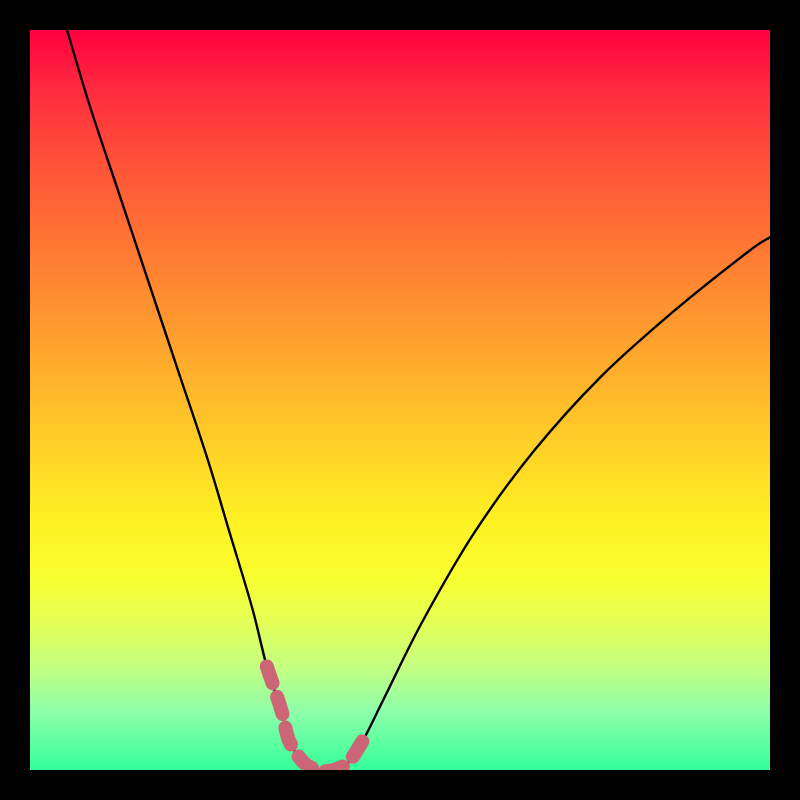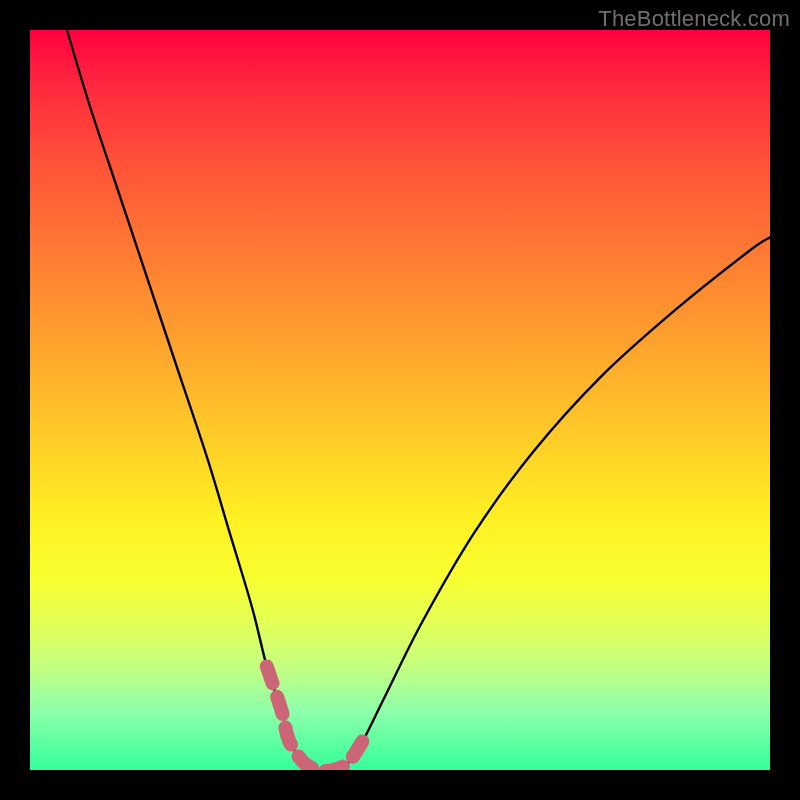--- a/index.html
+++ b/index.html
@@ -56,21 +56,20 @@
   svg.curve {
     position: absolute;
     inset: 0;
   }
 </style>
 </head>
 <body>
 
 <div class="frame">
 
-  <div class="watermark">TheBottleneck.com</div>
 
   <div class="plot-area">
     <div class="gradient-bg"></div>
 
     <svg class="curve" viewBox="0 0 740 740" preserveAspectRatio="none">
       <path fill="none" stroke="#000000" stroke-width="2.4" stroke-linecap="round" d="M 37.0 0.0 C 40.7 12.3, 50.6 46.9, 59.2 74.0 C 67.8 101.1, 78.9 133.2, 88.8 162.8 C 98.7 192.4, 108.5 222.0, 118.4 251.6 C 128.3 281.2, 138.1 310.8, 148.0 340.4 C 157.9 370.0, 169.0 402.1, 177.6 429.2 C 186.2 456.3, 192.4 478.5, 199.8 503.2 C 207.2 527.9, 215.8 555.0, 222.0 577.2 C 228.2 599.4, 231.9 619.1, 236.8 636.4 C 241.7 653.7, 247.9 668.5, 251.6 680.8 C 255.3 693.1, 255.3 701.8, 259.0 710.4 C 262.7 719.0, 268.9 727.7, 273.8 732.6 C 278.7 737.5, 283.7 738.8, 288.6 740.0 C 293.5 741.2, 298.5 741.2, 303.4 740.0 C 308.3 738.8, 313.3 737.5, 318.2 732.6 C 323.1 727.7, 326.8 721.5, 333.0 710.4 C 339.2 699.3, 345.3 685.7, 355.2 666.0 C 365.1 646.3, 377.4 619.1, 392.2 592.0 C 407.0 564.9, 425.5 531.6, 444.0 503.2 C 462.5 474.8, 482.2 447.7, 503.2 421.8 C 524.2 395.9, 546.4 371.2, 569.8 347.8 C 593.2 324.4, 619.1 302.2, 643.8 281.2 C 668.5 260.2, 701.8 234.3, 717.8 222.0 C 733.8 209.7, 736.3 209.7, 740.0 207.2"></path>
       <path fill="none" stroke="#cc6677" stroke-width="14" stroke-linecap="round" stroke-dasharray="18 14" d="M 236.8 636.4 C 239.3 643.8, 247.9 668.5, 251.6 680.8 C 255.3 693.1, 255.3 701.8, 259.0 710.4 C 262.7 719.0, 268.9 727.7, 273.8 732.6 C 278.7 737.5, 283.7 738.8, 288.6 740.0 C 293.5 741.2, 298.5 741.2, 303.4 740.0 C 308.3 738.8, 313.3 737.5, 318.2 732.6 C 323.1 727.7, 330.5 714.1, 333.0 710.4"></path>
     </svg>
   </div>
 

